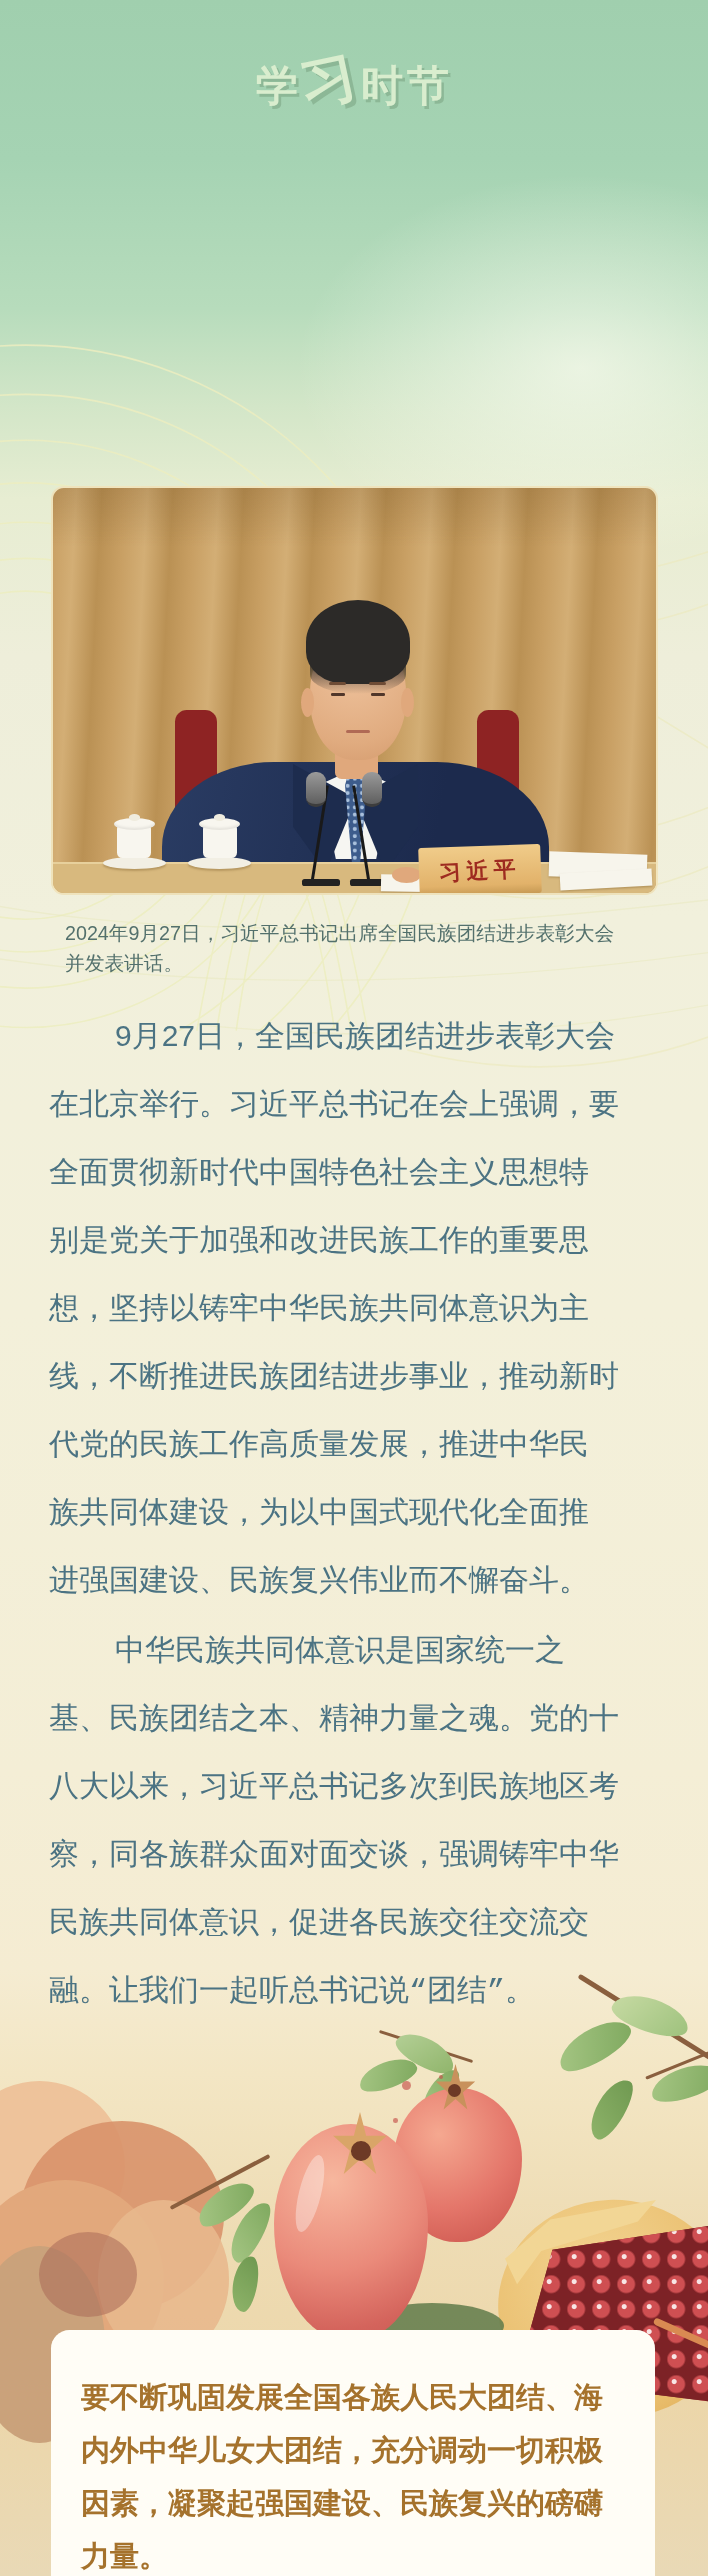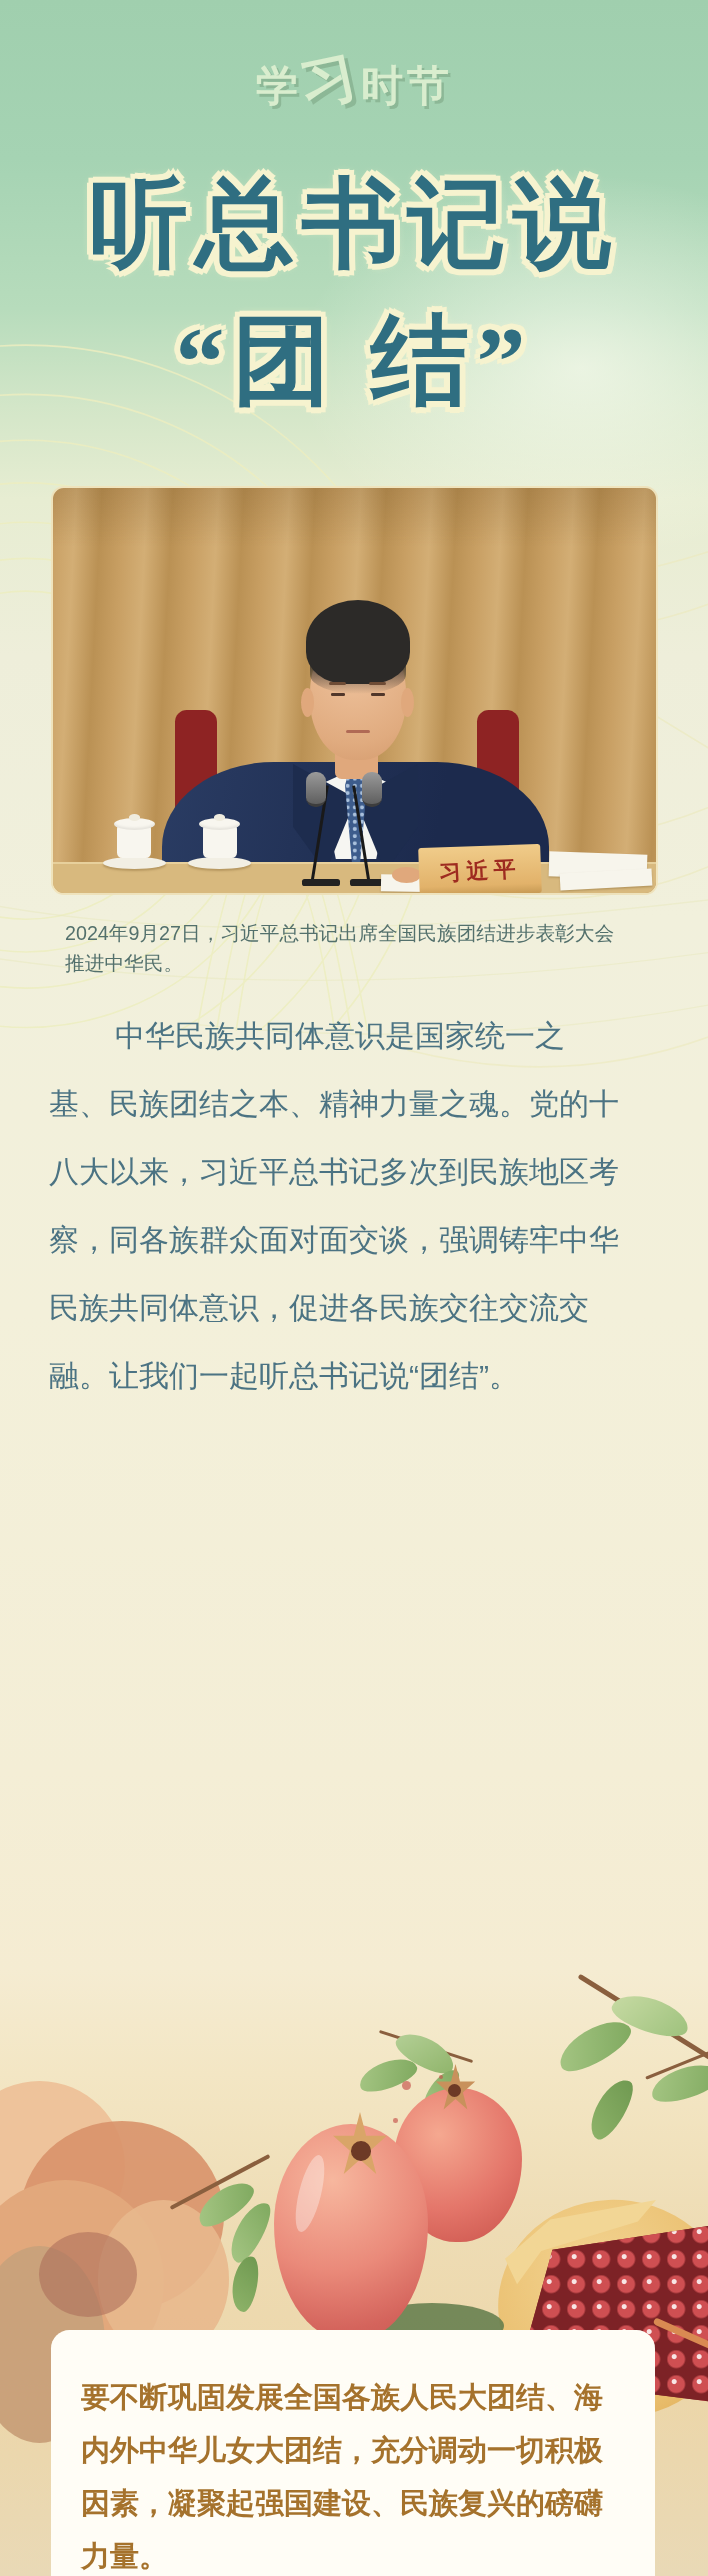--- a/index.html
+++ b/index.html
@@ -191,24 +191,20 @@
       <path d="M0 40 Q 400 110 1080 30"></path>
       <path d="M0 120 Q 500 190 1080 110"></path>
       <path d="M300 220 Q 700 260 1080 190"></path>
     </g>
   </svg>
 
   <div class="logo">
     <span>学</span><span class="xi">习</span><span>时节</span>
   </div>
 
-  <div class="title">
-    <div class="t-line">听总书记说</div>
-    <div class="t-line">“团 结”</div>
-  </div>
 
   <div class="photo">
     <div class="ph-chair l"></div>
     <div class="ph-chair r"></div>
     <div class="ph-suit"></div>
     <div class="ph-shirt"></div>
     <div class="ph-lapel l"></div>
     <div class="ph-lapel r"></div>
     <div class="ph-tie"></div>
     <div class="ph-neck"></div>
@@ -239,23 +235,32 @@
     <div class="ph-paper p1"></div>
     <div class="ph-paper p2"></div>
     <div class="ph-paper p3"></div>
     <div class="ph-hand"></div>
     <div class="ph-placard">
       <span>习近平</span>
     </div>
   </div>
 
   <div class="caption">2024年9月27日，习近平总书记出席全国民族团结进步表彰大会
-推进中华民。</div>
+并发表讲话。</div>
 
   <div class="article">
+    <p>9月27日，全国民族团结进步表彰大会
+在北京举行。习近平总书记在会上强调，要
+全面贯彻新时代中国特色社会主义思想特
+别是党关于加强和改进民族工作的重要思
+想，坚持以铸牢中华民族共同体意识为主
+线，不断推进民族团结进步事业，推动新时
+代党的民族工作高质量发展，推进中华民
+族共同体建设，为以中国式现代化全面推
+进强国建设、民族复兴伟业而不懈奋斗。</p>
     <p>中华民族共同体意识是国家统一之
 基、民族团结之本、精神力量之魂。党的十
 八大以来，习近平总书记多次到民族地区考
 察，同各族群众面对面交谈，强调铸牢中华
 民族共同体意识，促进各民族交往交流交
 融。让我们一起听总书记说“团结”。</p>
   </div>
 
   <div class="illus">
     <div class="blob bl1"></div>

